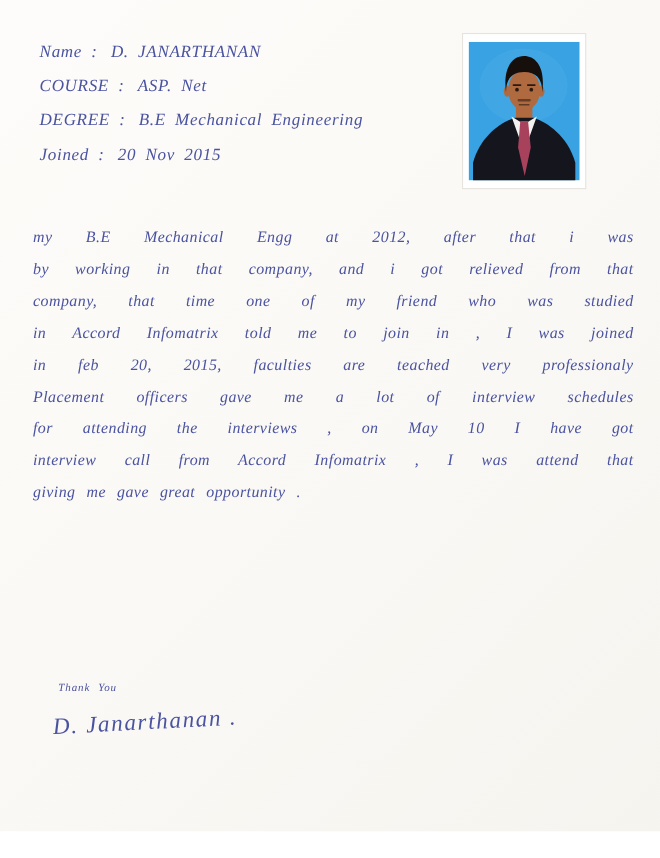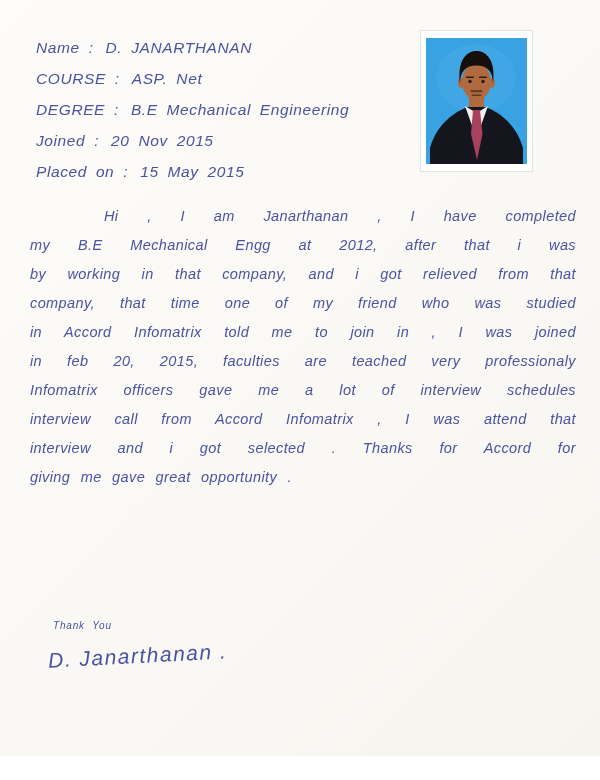--- a/index.html
+++ b/index.html
@@ -1,21 +1,21 @@
 <!DOCTYPE html>
 <html><head>
 <meta charset="utf-8">
 <style>
   html, body { margin: 0; padding: 0; background: #ffffff; }
   .paper {
     position: relative;
     width: 600px;
     height: 756px;
     background: linear-gradient(135deg, #fdfcfa 0%, #faf8f4 60%, #f6f4ef 100%);
-    font-family: Liberation Sans, sans-serif;
+    font-family: Liberation Serif, serif;
     font-style: italic;
     color: #4a53a0;
     overflow: hidden;
   }
 
   
   .header-block { position: absolute; left: 36px; top: 32px; }
   .field {
     height: 31px; line-height: 31px;
     font-size: 15.5px; letter-spacing: 0.6px; word-spacing: 4px;
@@ -66,23 +66,20 @@
     </div>
     <div class="field">
       <span class="label">COURSE :</span><span class="value">ASP. Net</span>
     </div>
     <div class="field">
       <span class="label">DEGREE :</span><span class="value">B.E Mechanical Engineering</span>
     </div>
     <div class="field">
       <span class="label">Joined :</span><span class="value">20 Nov 2015</span>
     </div>
-    <div class="field">
-      <span class="label">Placed on :</span><span class="value">15 May 2015</span>
-    </div>
   </div>
 
   <div class="photo-frame">
     <svg width="101" height="126" viewBox="0 0 101 126" xmlns="http://www.w3.org/2000/svg">
       <rect x="0" y="0" width="101" height="126" fill="#38a2e2"></rect>
       <ellipse cx="50" cy="40" rx="40" ry="34" opacity="0.25" fill="#5cb6ea"></ellipse>
 
       <rect x="43" y="52" width="15" height="22" fill="#b06a40"></rect>
 
       <ellipse cx="35" cy="45" rx="3" ry="5" fill="#b06a40"></ellipse>
@@ -103,28 +100,27 @@
 
       <path d="M4 126 L4 110 C11 85 30 73 42 69 L59 69 C71 73 90 85 97 110 L97 126 Z" fill="#15151e"></path>
 
       <path d="M39 68 L50.5 100 L62 68 L50.5 75 Z" fill="#f3f1ed"></path>
 
       <path d="M47 72 L54 72 L56.5 96 L51 122 L45 96 Z" fill="#a8425c"></path>
     </svg>
   </div>
 
   <div class="body-block">
-    <div class="bline first">Hi , I am Janarthanan , I have completed</div>
     <div class="bline">my B.E Mechanical Engg at 2012, after that i was</div>
     <div class="bline">by working in that company, and i got relieved from that</div>
     <div class="bline">company, that time one of my friend who was studied</div>
     <div class="bline">in Accord Infomatrix told me to join in , I was joined</div>
     <div class="bline">in feb 20, 2015, faculties are teached very professionaly</div>
-    <div class="bline">Infomatrix officers gave me a lot of interview schedules</div>
+    <div class="bline">Placement officers gave me a lot of interview schedules</div>
+    <div class="bline">for attending the interviews , on May 10 I have got</div>
     <div class="bline">interview call from Accord Infomatrix , I was attend that</div>
-    <div class="bline">interview and i got selected . Thanks for Accord for</div>
     <div class="bline last">giving me gave great opportunity .</div>
   </div>
 
   <div class="thanks">Thank You</div>
   <div class="signature">D. Janarthanan .</div>
 
 </div>
 
 </body></html>

